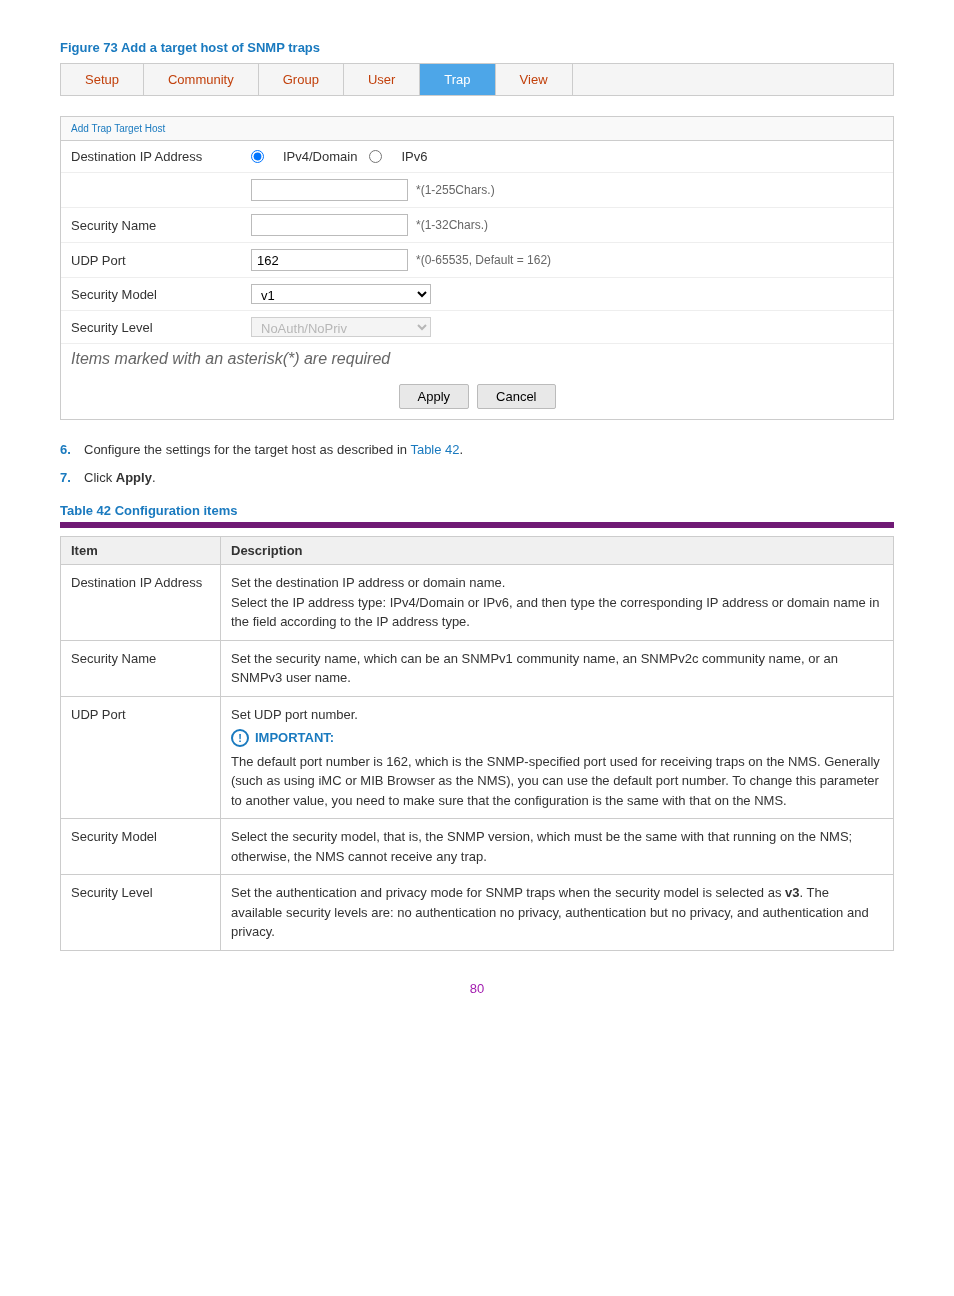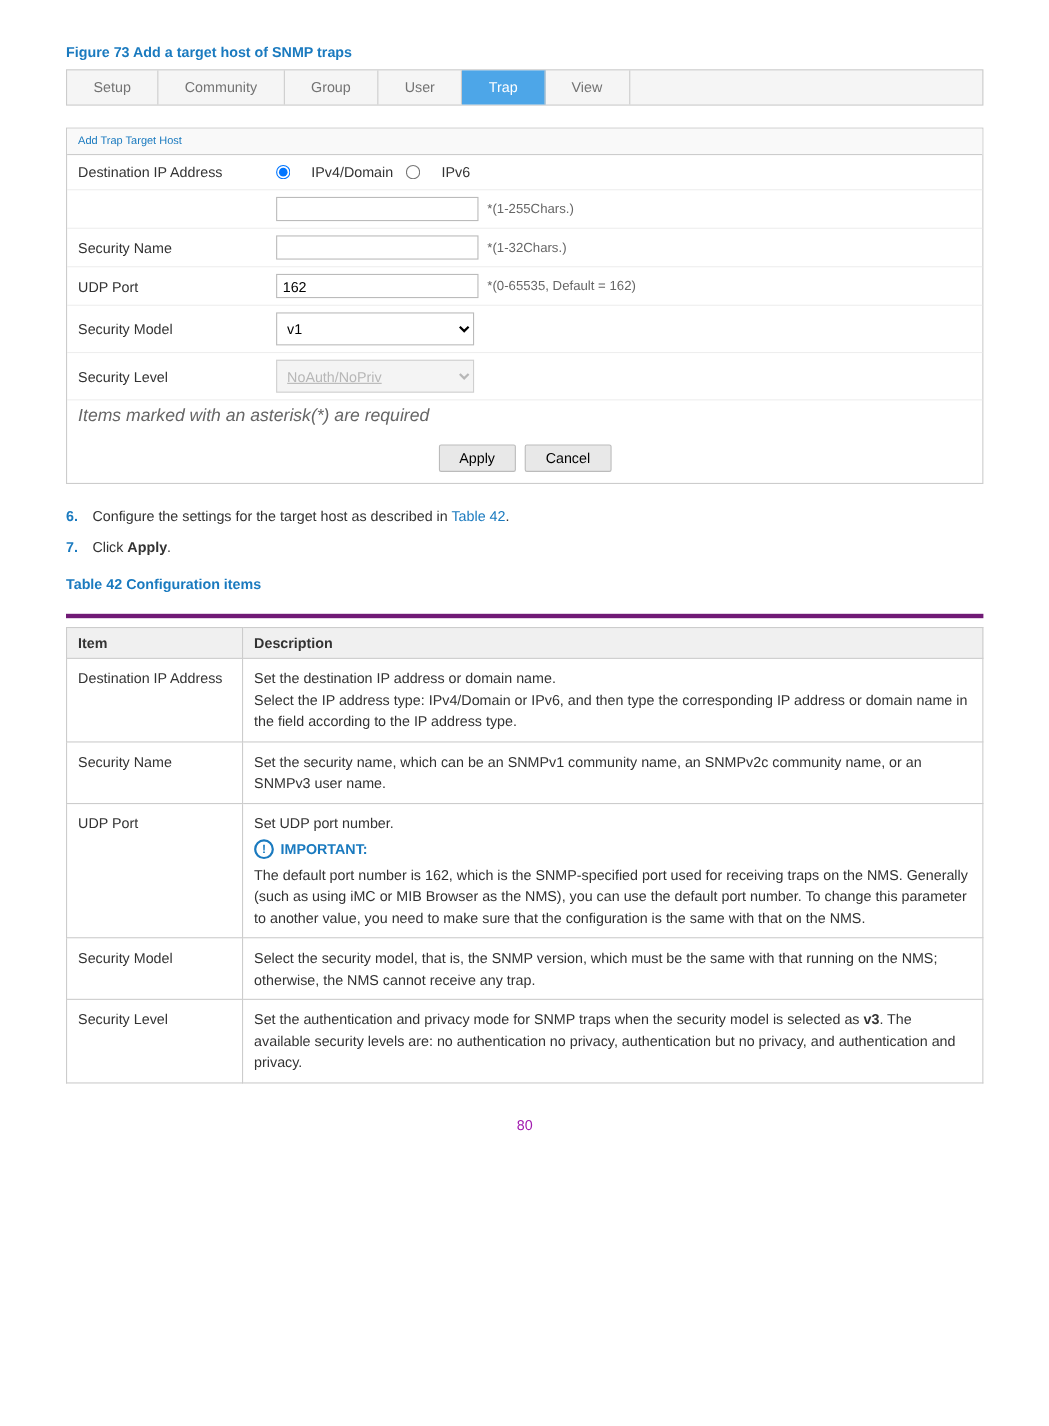--- a/index.html
+++ b/index.html
@@ -18,21 +18,21 @@
     }
     .nav-tabs {
       display: flex;
       border: 1px solid #ccc;
       background: #f5f5f5;
       margin-bottom: 20px;
     }
     .nav-tab {
       padding: 8px 24px;
       font-size: 13px;
-      color: #737373;
+      color: #c2410c;
       cursor: pointer;
       border-right: 1px solid #ccc;
     }
     .nav-tab.active {
       background: #4da6e8;
       color: #fff;
     }
     .form-section {
       border: 1px solid #ccc;
       margin-bottom: 20px;
@@ -73,32 +73,32 @@
       display: flex;
       align-items: center;
       gap: 19px;
       font-size: 13px;
     }
     .text-input {
       border: 1px solid #bbb;
       padding: 2px 5px;
       font-size: 13px;
       height: 22px;
-      width: 184px;
+      width: 157px;
       background: #fff;
     }
     .hint-text {
       font-size: 12px;
       color: #666;
     }
     .select-input {
       border: 1px solid #bbb;
       padding: 2px 5px;
       font-size: 13px;
-      height: 30px;
+      height: 20px;
       width: 180px;
       background: #fff;
     }
     .select-disabled {
       background: #f0f0f0;
       color: #999;
       text-decoration: underline;
     }
     .required-note {
       padding: 6px 10px;
@@ -136,22 +136,22 @@
       font-weight: bold;
       min-width: 16px;
     }
     .step-text { flex: 1; }
     .step-text a, .inline-link { color: #1a7abf; text-decoration: none; }
     .table-title {
       color: #1a7abf;
       font-size: 13px;
       font-weight: bold;
       margin: 16px 0 8px 0;
-      border-bottom: 4px solid #701a75;
-      padding-bottom: 20px;
+      border-bottom: 6px solid #701a75;
+      padding-bottom: 4px;
     }
     .config-table {
       width: 100%;
       border-collapse: collapse;
       font-size: 13px;
     }
     .config-table th {
       background: #f0f0f0;
       border: 1px solid #ccc;
       padding: 6px 10px;

